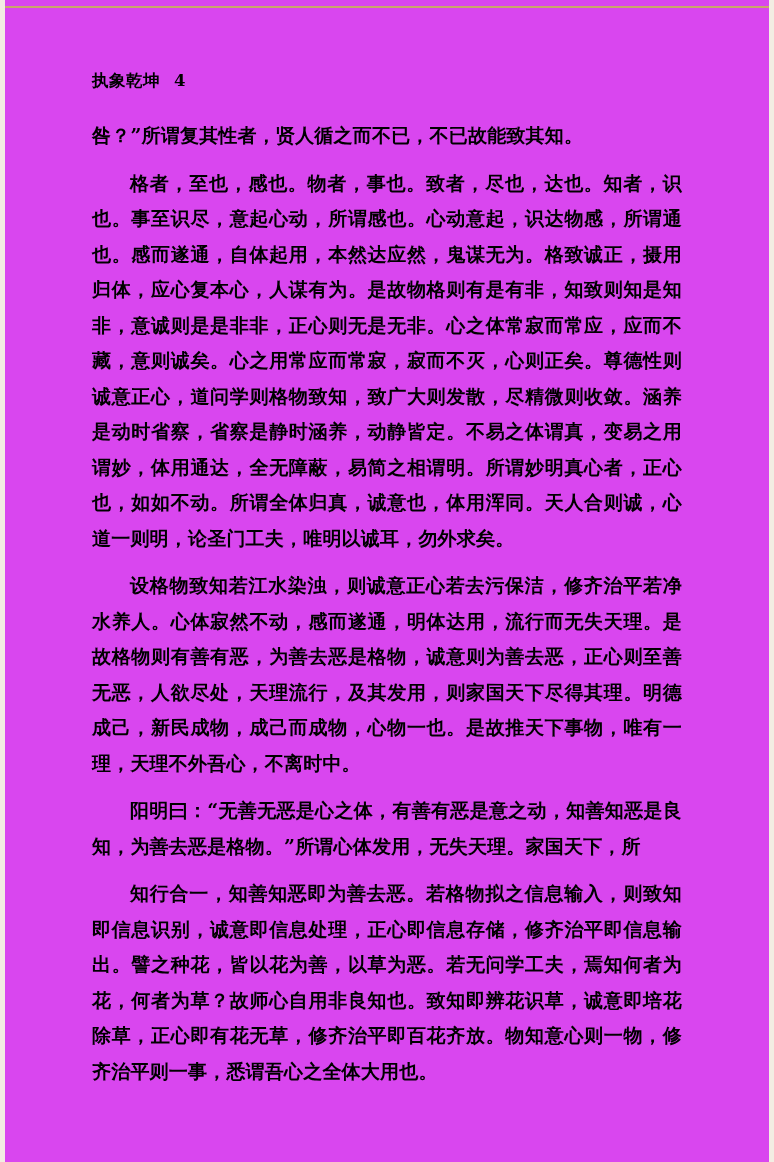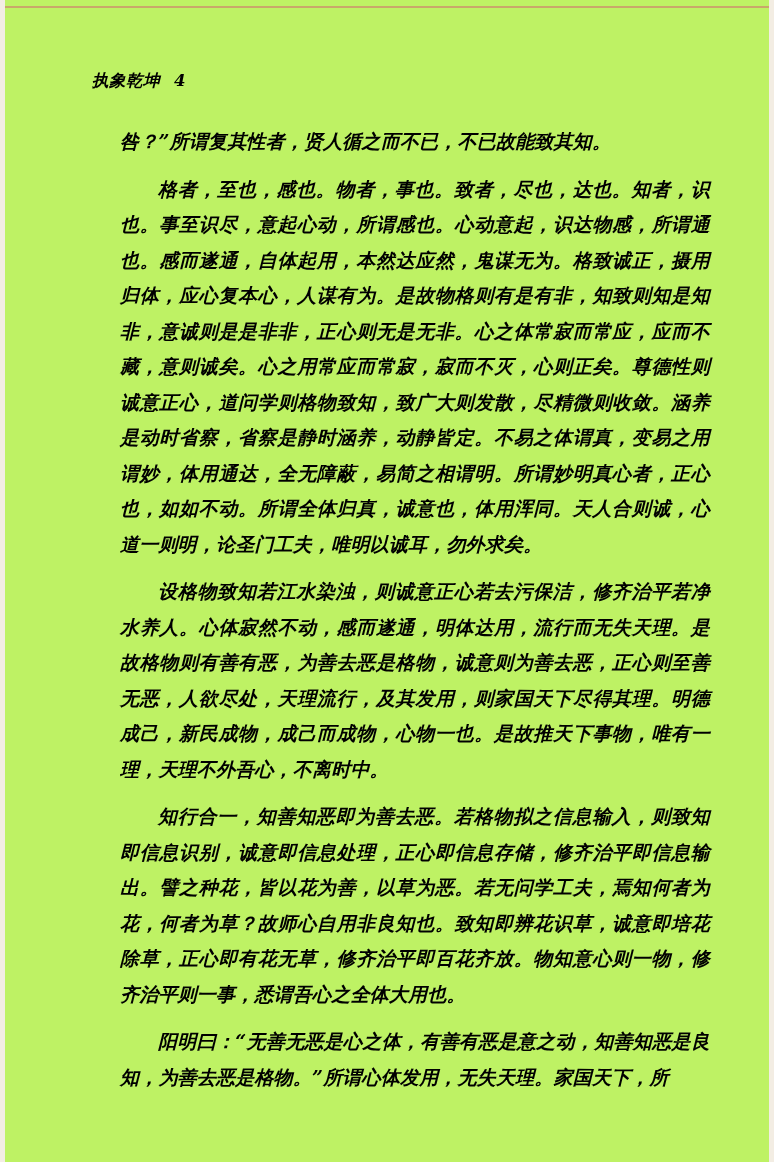--- a/index.html
+++ b/index.html
@@ -11,22 +11,21 @@
     width: 774px;
     height: 1162px;
     font-family: "Liberation Serif", "DejaVu Serif", serif;
     color: #000000;
     position: relative;
     overflow: hidden;
   }
   .page {
     position: absolute;
     inset: 0;
-    background: #bef264;
-    font-style: italic;
+    background: #d946ef;
   }
   
   .top-rule {
     position: absolute;
     top: 6px;
     left: 0;
     width: 774px;
     height: 2px;
     background: #c9a76a;
   }
@@ -62,24 +61,23 @@
     font-weight: bold;
     letter-spacing: 0.5px;
     font-family: "DejaVu Serif", "Liberation Serif", serif;
   }
   .running-head .folio {
     margin-left: 14px;
     font-weight: bold;
   }
   .body-text {
     position: absolute;
-    top: 124px;
+    top: 118px;
     left: 92px;
     width: 590px;
-    margin-left: 28px;
   }
   p.para {
     margin: 0 0 0 0;
     font-size: 19px;
     line-height: 35.5px;
     text-align: justify;
     text-justify: inter-character;
     font-family: "DejaVu Serif", "Liberation Serif", serif;
     font-weight: bold;
     letter-spacing: 0.2px;
@@ -102,18 +100,18 @@
   <div class="content">
 
     <div class="running-head">
       <span>执象乾坤</span><span class="folio">4</span>
     </div>
 
     <div class="body-text">
       <p class="para">咎？”所谓复其性者，贤人循之而不已，不已故能致其知。</p>
       <p class="para indent spaced">格者，至也，感也。物者，事也。致者，尽也，达也。知者，识也。事至识尽，意起心动，所谓感也。心动意起，识达物感，所谓通也。感而遂通，自体起用，本然达应然，鬼谋无为。格致诚正，摄用归体，应心复本心，人谋有为。是故物格则有是有非，知致则知是知非，意诚则是是非非，正心则无是无非。心之体常寂而常应，应而不藏，意则诚矣。心之用常应而常寂，寂而不灭，心则正矣。尊德性则诚意正心，道问学则格物致知，致广大则发散，尽精微则收敛。涵养是动时省察，省察是静时涵养，动静皆定。不易之体谓真，变易之用谓妙，体用通达，全无障蔽，易简之相谓明。所谓妙明真心者，正心也，如如不动。所谓全体归真，诚意也，体用浑同。天人合则诚，心道一则明，论圣门工夫，唯明以诚耳，勿外求矣。</p>
       <p class="para indent spaced">设格物致知若江水染浊，则诚意正心若去污保洁，修齐治平若净水养人。心体寂然不动，感而遂通，明体达用，流行而无失天理。是故格物则有善有恶，为善去恶是格物，诚意则为善去恶，正心则至善无恶，人欲尽处，天理流行，及其发用，则家国天下尽得其理。明德成己，新民成物，成己而成物，心物一也。是故推天下事物，唯有一理，天理不外吾心，不离时中。</p>
+      <p class="para indent spaced">阳明曰：“无善无恶是心之体，有善有恶是意之动，知善知恶是良知，为善去恶是格物。”所谓心体发用，无失天理。家国天下，所</p>
       <p class="para indent spaced">知行合一，知善知恶即为善去恶。若格物拟之信息输入，则致知即信息识别，诚意即信息处理，正心即信息存储，修齐治平即信息输出。譬之种花，皆以花为善，以草为恶。若无问学工夫，焉知何者为花，何者为草？故师心自用非良知也。致知即辨花识草，诚意即培花除草，正心即有花无草，修齐治平即百花齐放。物知意心则一物，修齐治平则一事，悉谓吾心之全体大用也。</p>
-      <p class="para indent spaced">阳明曰：“无善无恶是心之体，有善有恶是意之动，知善知恶是良知，为善去恶是格物。”所谓心体发用，无失天理。家国天下，所</p>
     </div>
 
   </div>
 </div>
 
 </body></html>

